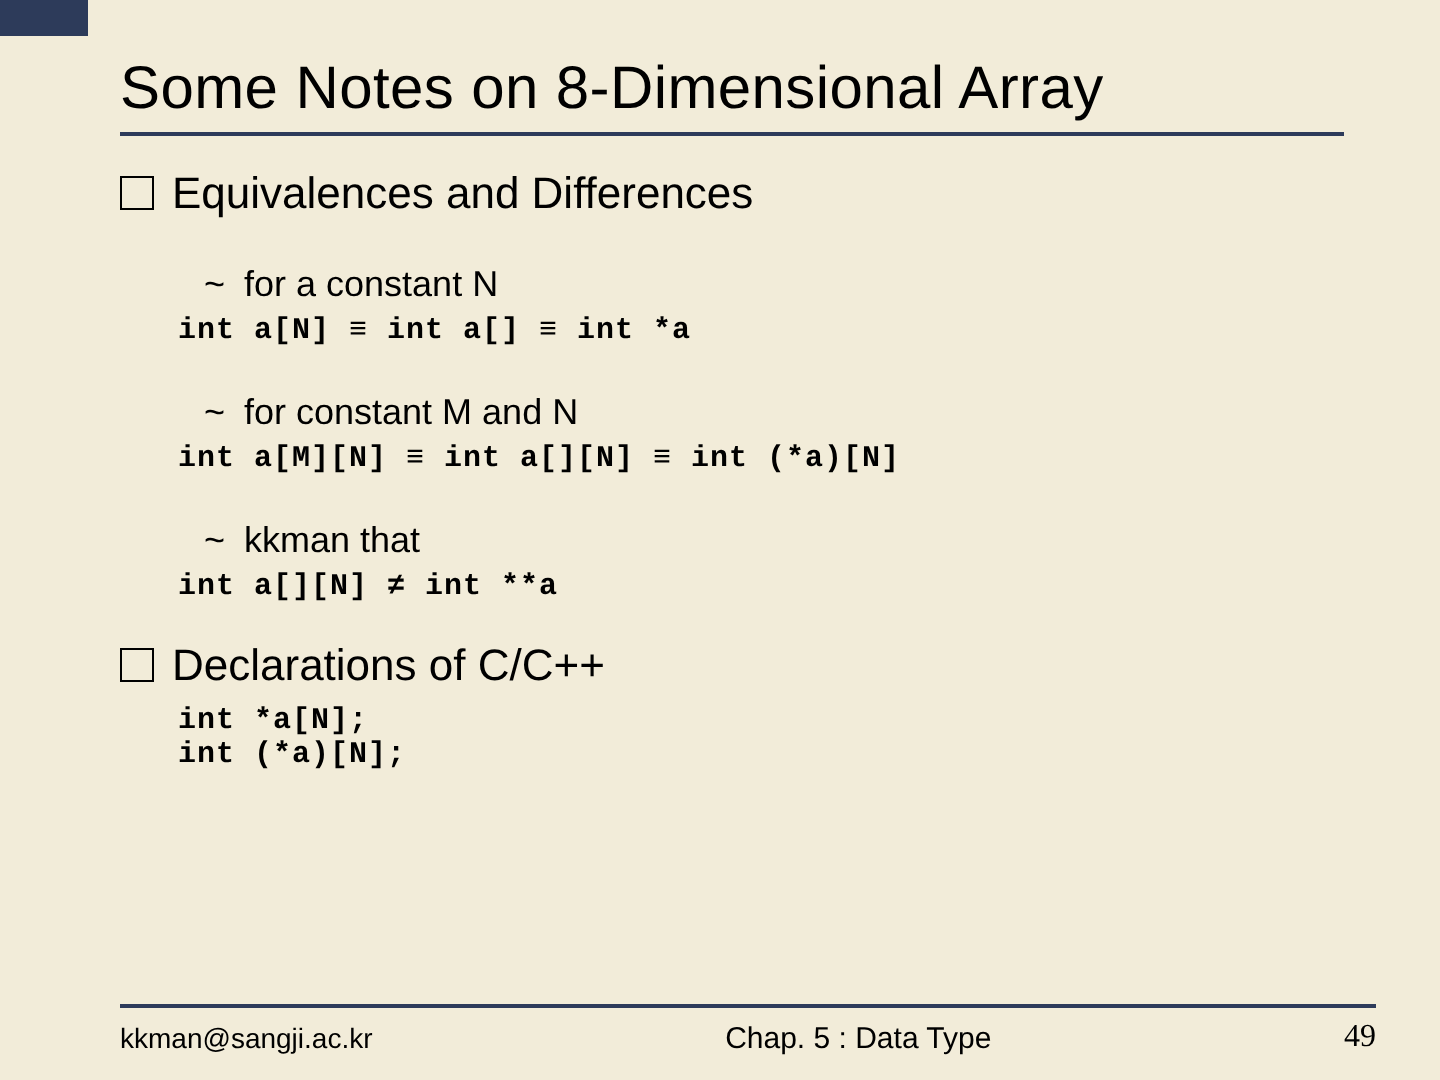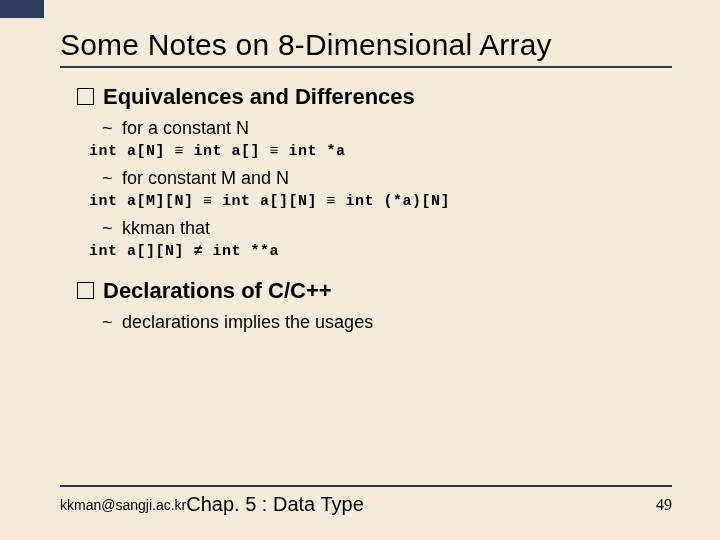--- a/index.html
+++ b/index.html
@@ -30,77 +30,77 @@
   .title-underline {
     height: 2px;
     background: #2d3b5a;
     margin-bottom: 16px;
   }
   .section {
     margin-bottom: 18px;
   }
   .section-head {
     font-size: 22px;
-    font-weight: 700;
-    margin-left: 17px;
+    font-weight: 400;
+    margin-left: 0;
     margin-bottom: 6px;
     position: relative;
     padding-left: 26px;
   }
   .section-head::before {
     content: "";
     position: absolute;
     left: 0; top: 4px;
     width: 15px; height: 15px;
     border: 1.5px solid #000;
     background: transparent;
   }
   .item {
     font-size: 18px;
     font-weight: 400;
     margin-left: 42px;
-    margin-top: 8px;
+    margin-top: 22px;
     position: relative;
     padding-left: 20px;
   }
   .item::before {
     content: "~";
     position: absolute;
     left: 0; top: 0;
     font-size: 18px;
   }
   .code {
     font-family: "Courier New", monospace;
     font-size: 15px;
     font-weight: bold;
     margin-left: 29px;
     margin-top: 4px;
     white-space: pre;
     letter-spacing: 0.5px;
   }
   .footer {
     position: absolute;
-    bottom: 24px;
+    bottom: 12px;
     left: 0;
     width: 100%;
-    padding: 0 48px 0 60px;
+    padding: 0 32px 0 60px;
   }
   .footer-line {
     height: 2px;
     background: #2d3b5a;
     margin-bottom: 6px;
   }
   .footer-row {
     display: flex;
     align-items: center;
     justify-content: space-between;
     font-size: 14px;
   }
   .footer-left { font-family: Arial, sans-serif; color: #000; }
-  .footer-center { flex: 1; text-align: left; font-size: 20px; }
+  .footer-center { flex: 1; text-align: center; font-size: 15px; }
   .footer-right { font-size: 16px; font-family: Liberation Serif, serif; }
 </style>
 </head>
 <body>
 
 <div class="corner-accent"></div>
 
 <div class="slide">
 
   <h1 class="title">Some Notes on 8-Dimensional Array</h1>
@@ -115,21 +115,22 @@
     <div class="item">for constant M and N</div>
     <div class="code">int a[M][N] ≡ int a[][N] ≡ int (*a)[N]</div>
 
     <div class="item">kkman that</div>
     <div class="code">int a[][N] ≠ int **a</div>
   </div>
 
   <div class="section">
     <div class="section-head">Declarations of C/C++</div>
 
-    <div class="item">declarations implies the usages</div>
+    <div class="code">int *a[N];
+int (*a)[N];</div>
   </div>
 
 </div>
 
 <div class="footer">
   <div class="footer-line"></div>
   <div class="footer-row">
     <span class="footer-left">kkman@sangji.ac.kr</span>
     <span class="footer-center">Chap. 5 : Data Type</span>
     <span class="footer-right">49</span>

